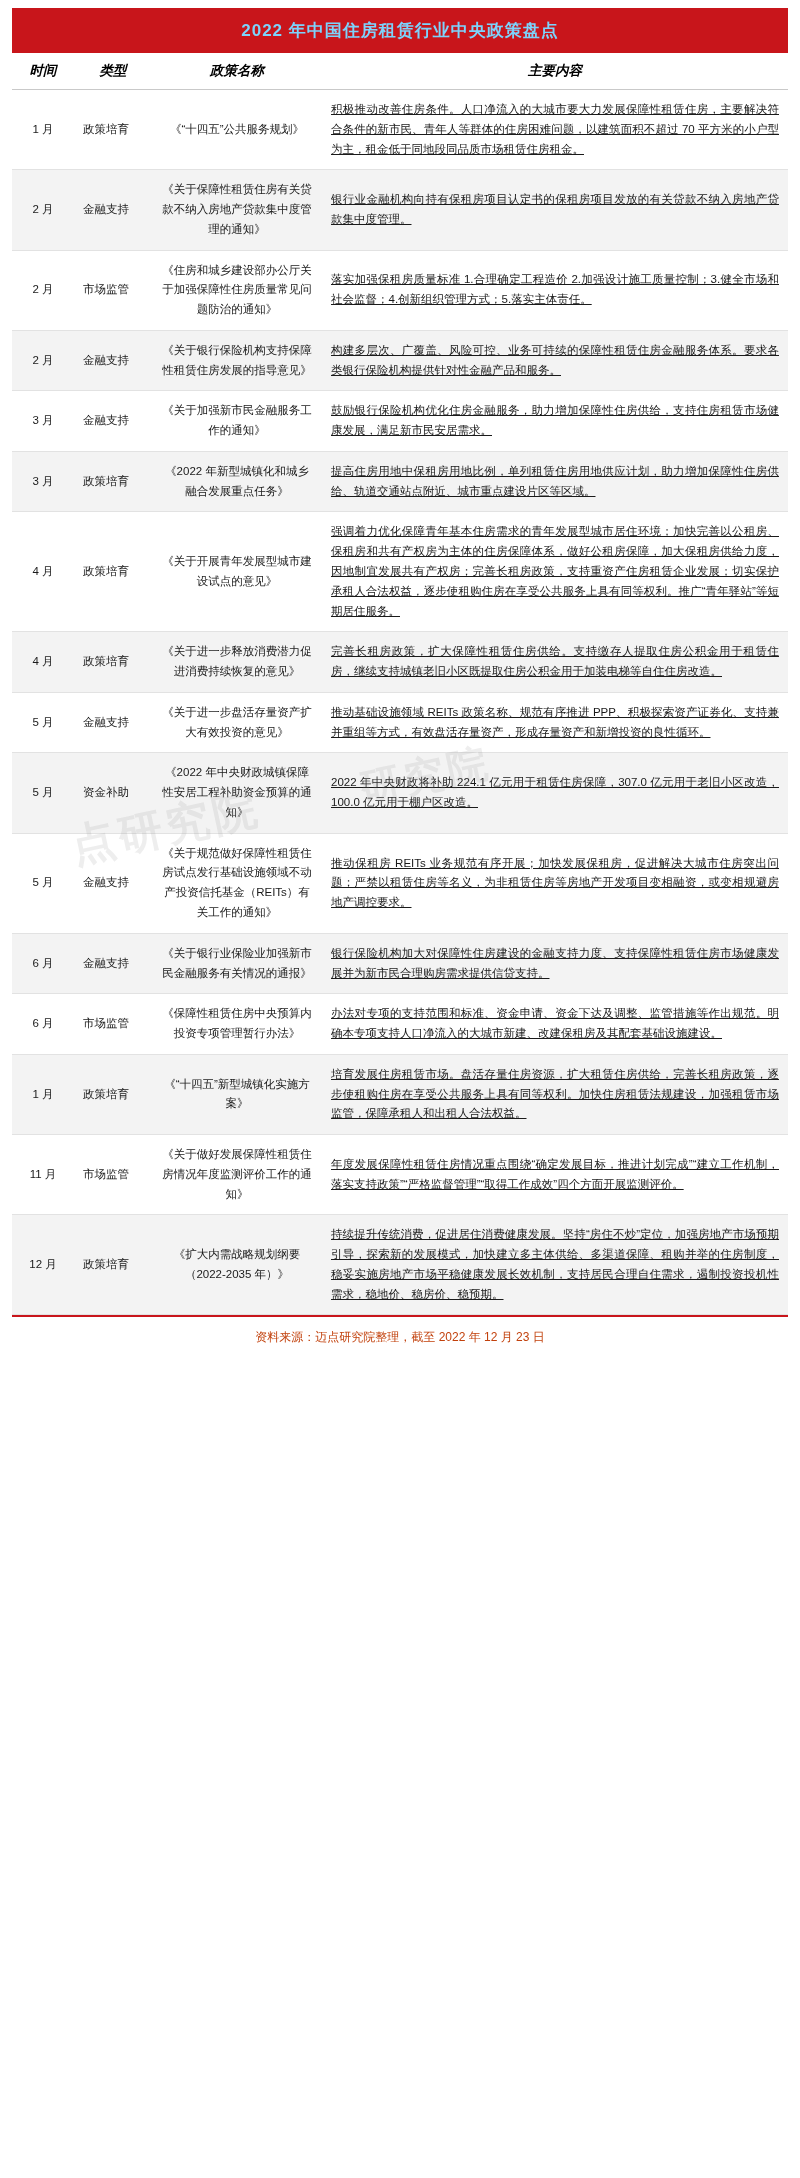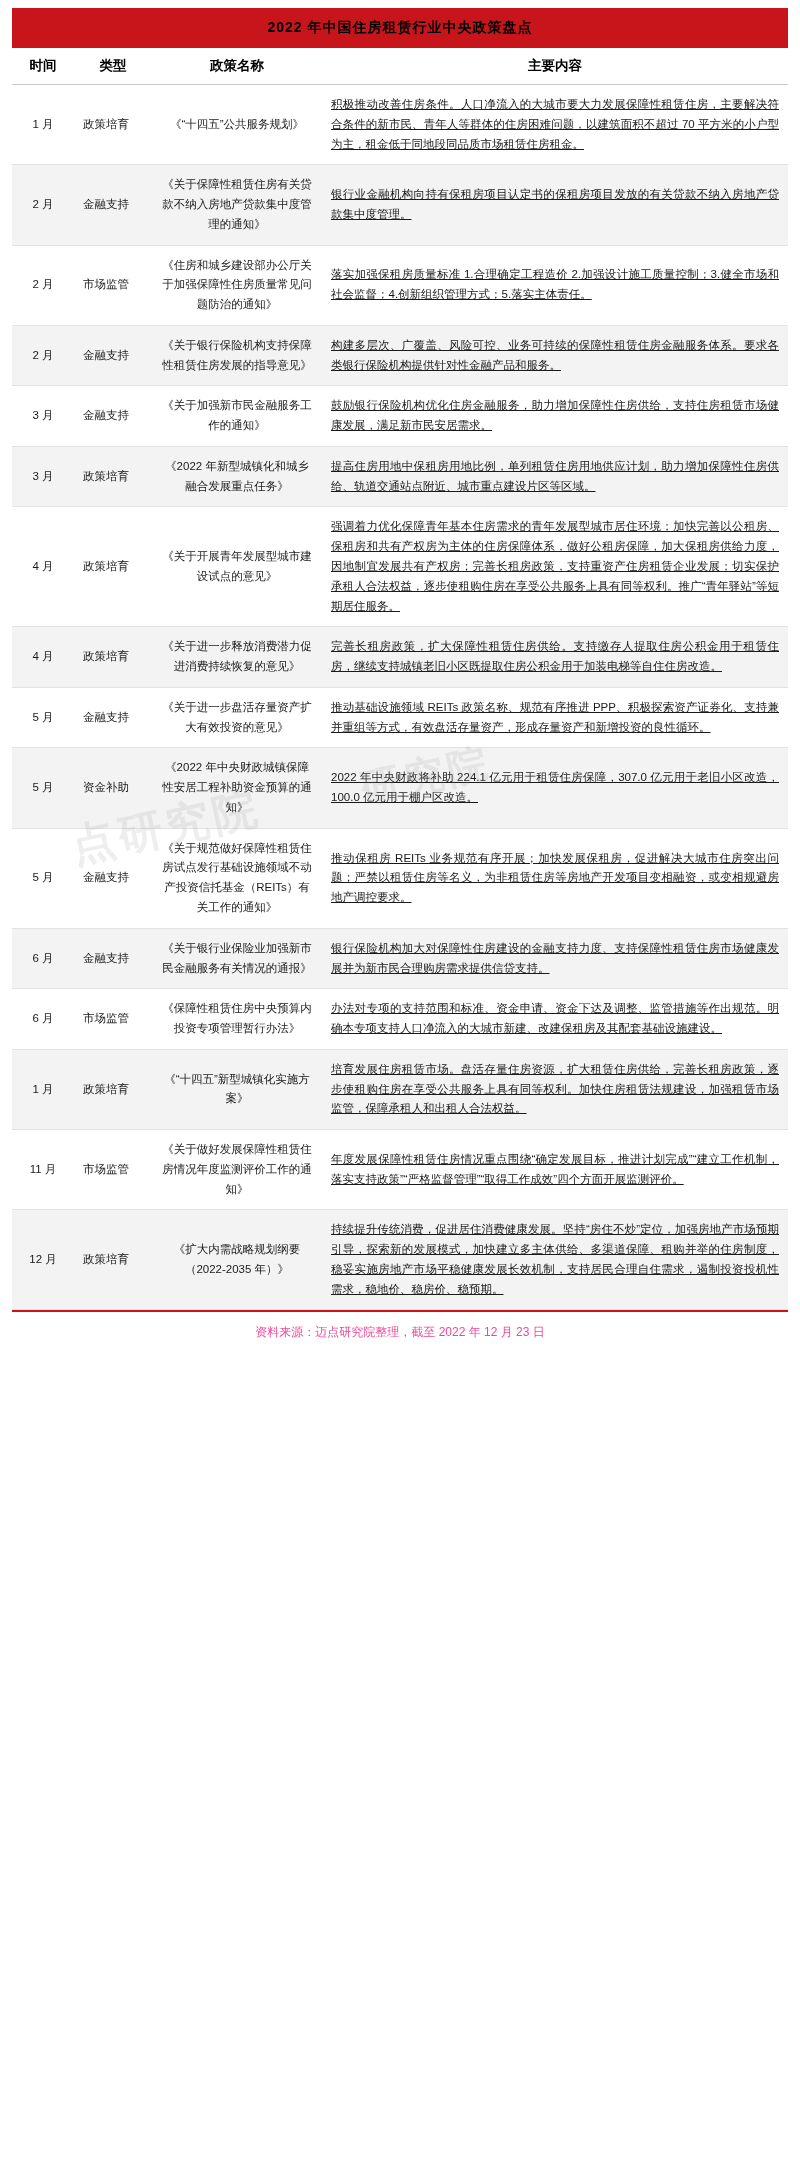--- a/index.html
+++ b/index.html
@@ -15,42 +15,43 @@
   }
   .page {
     width: 800px;
     min-height: 2178px;
     background: #ffffff;
     padding: 0 0 0 0;
     position: relative;
   }
   .title-bar {
     background: #c8151b;
-    color: #000000;
+    color: #7dd3fc;
     text-align: center;
-    font-size: 14px;
+    font-size: 17px;
     font-weight: bold;
     letter-spacing: 1px;
     padding: 11px 0 11px 0;
     margin: 8px 12px 0 12px;
   }
   table.policy-table {
     width: 776px;
     margin: 0 12px;
     border-collapse: collapse;
     table-layout: fixed;
   }
   table.policy-table th {
     background: #ffffff;
     color: #000000;
     font-size: 13.5px;
     font-weight: bold;
     text-align: center;
     padding: 9px 4px;
     border-bottom: 1.5px solid #c9c9c9;
+    font-style: italic;
   }
   table.policy-table td {
     font-size: 11.5px;
     line-height: 1.72;
     padding: 10px 9px;
     vertical-align: middle;
     border-bottom: 1px solid #e2e2e2;
     color: #1a1a1a;
   }
   tr.band-alt td {
@@ -59,21 +60,21 @@
   .col-time { width: 62px; text-align: center; }
   .col-type { width: 78px; }
   .col-name { width: 170px; text-align: center; }
   .col-content { width: 466px; text-align: justify; }
   td.col-content { text-align: justify; text-decoration: underline; }
   .footer {
     margin: 0 12px;
     border-top: 2px solid #c8151b;
     text-align: center;
     font-size: 12px;
-    color: #ec4899;
+    color: #c2410c;
     padding: 12px 0 14px 0;
   }
   .watermark {
     position: absolute;
     left: 0; top: 0;
     width: 800px;
     height: 2178px;
     pointer-events: none;
     overflow: hidden;
   }

